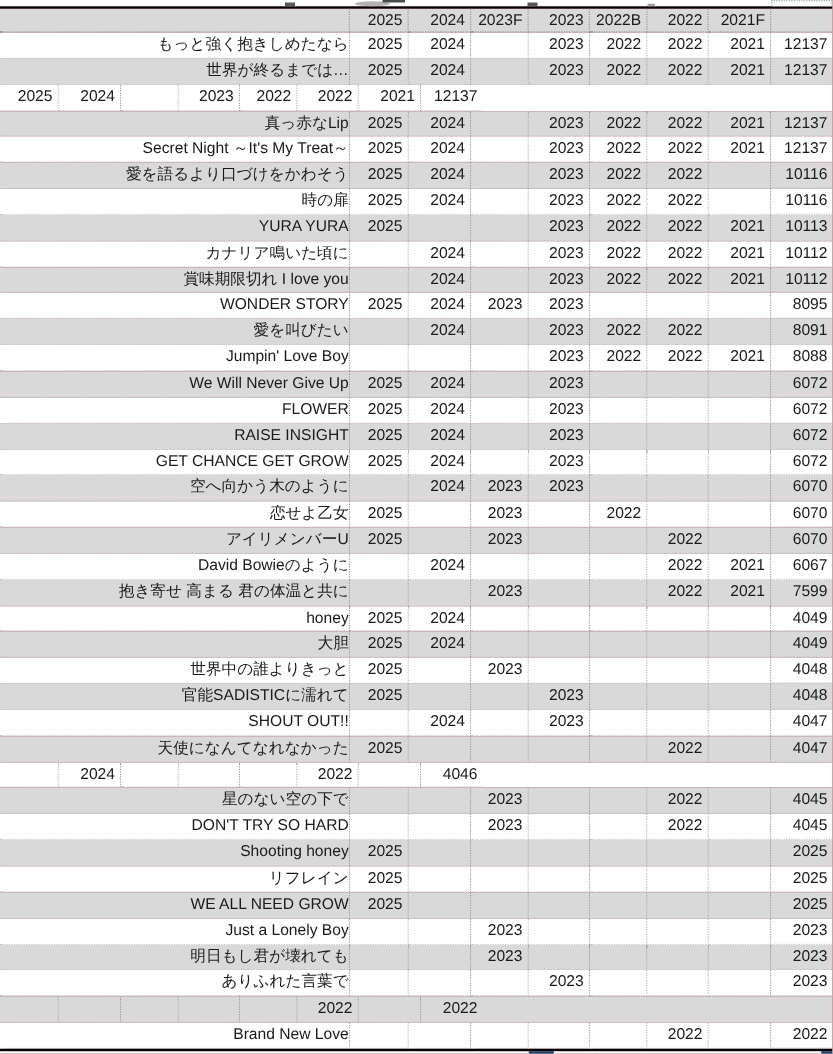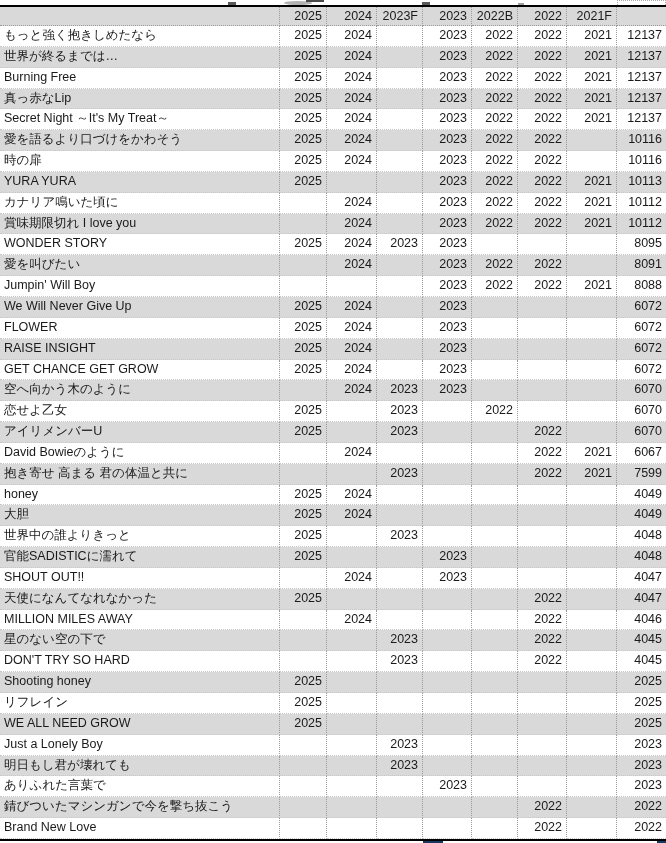--- a/index.html
+++ b/index.html
@@ -30,21 +30,21 @@
   .row.header{height:19px;background:var(--stripe)}
 
   .cell{
     flex:0 0 auto;height:100%;
     border-right:1px dotted var(--grid-v);
     border-bottom:1px dotted var(--grid-h);
     font-size:12.5px;line-height:19.5px;
     white-space:nowrap;overflow:hidden;
   }
   .row.header .cell{border-bottom:1px dotted var(--grid-v);line-height:18px}
-  .c-name{width:280px;text-align:left;padding-left:4px}
+  .c-name{width:280px;text-align:right;padding-left:4px}
   .c-y1{width:47px}.c-y2{width:50px}.c-y3{width:46px}.c-y4{width:49px}
   .c-y5{width:46px}.c-y6{width:49px}.c-y7{width:50px}
   .c-num{width:49px;border-right:none}
   .num{text-align:right;padding-right:4px}
 
   .bottom-strip{position:relative;width:666px;height:3px;background:#fff}
   .n1{left:423px;top:0;width:20px;height:3px;background:var(--navy)}
   .n2{left:657px;top:0;width:9px;height:3px;background:var(--navy)}
 </style>
 </head>
@@ -95,21 +95,20 @@
       <div class="cell c-y2 num">2024</div>
       <div class="cell c-y3 num"></div>
       <div class="cell c-y4 num">2023</div>
       <div class="cell c-y5 num">2022</div>
       <div class="cell c-y6 num">2022</div>
       <div class="cell c-y7 num">2021</div>
       <div class="cell c-num num">12137</div>
     </div>
 
     <div class="row">
-      <div class="cell c-name">Burning Free</div>
       <div class="cell c-y1 num">2025</div>
       <div class="cell c-y2 num">2024</div>
       <div class="cell c-y3 num"></div>
       <div class="cell c-y4 num">2023</div>
       <div class="cell c-y5 num">2022</div>
       <div class="cell c-y6 num">2022</div>
       <div class="cell c-y7 num">2021</div>
       <div class="cell c-num num">12137</div>
     </div>
 
@@ -215,21 +214,21 @@
       <div class="cell c-y2 num">2024</div>
       <div class="cell c-y3 num"></div>
       <div class="cell c-y4 num">2023</div>
       <div class="cell c-y5 num">2022</div>
       <div class="cell c-y6 num">2022</div>
       <div class="cell c-y7 num"></div>
       <div class="cell c-num num">8091</div>
     </div>
 
     <div class="row">
-      <div class="cell c-name">Jumpin' Will Boy</div>
+      <div class="cell c-name">Jumpin' Love Boy</div>
       <div class="cell c-y1 num"></div>
       <div class="cell c-y2 num"></div>
       <div class="cell c-y3 num"></div>
       <div class="cell c-y4 num">2023</div>
       <div class="cell c-y5 num">2022</div>
       <div class="cell c-y6 num">2022</div>
       <div class="cell c-y7 num">2021</div>
       <div class="cell c-num num">8088</div>
     </div>
 
@@ -407,21 +406,20 @@
       <div class="cell c-y2 num"></div>
       <div class="cell c-y3 num"></div>
       <div class="cell c-y4 num"></div>
       <div class="cell c-y5 num"></div>
       <div class="cell c-y6 num">2022</div>
       <div class="cell c-y7 num"></div>
       <div class="cell c-num num">4047</div>
     </div>
 
     <div class="row">
-      <div class="cell c-name">MILLION MILES AWAY</div>
       <div class="cell c-y1 num"></div>
       <div class="cell c-y2 num">2024</div>
       <div class="cell c-y3 num"></div>
       <div class="cell c-y4 num"></div>
       <div class="cell c-y5 num"></div>
       <div class="cell c-y6 num">2022</div>
       <div class="cell c-y7 num"></div>
       <div class="cell c-num num">4046</div>
     </div>
 
@@ -515,21 +513,20 @@
       <div class="cell c-y2 num"></div>
       <div class="cell c-y3 num"></div>
       <div class="cell c-y4 num">2023</div>
       <div class="cell c-y5 num"></div>
       <div class="cell c-y6 num"></div>
       <div class="cell c-y7 num"></div>
       <div class="cell c-num num">2023</div>
     </div>
 
     <div class="row alt">
-      <div class="cell c-name">錆びついたマシンガンで今を撃ち抜こう</div>
       <div class="cell c-y1 num"></div>
       <div class="cell c-y2 num"></div>
       <div class="cell c-y3 num"></div>
       <div class="cell c-y4 num"></div>
       <div class="cell c-y5 num"></div>
       <div class="cell c-y6 num">2022</div>
       <div class="cell c-y7 num"></div>
       <div class="cell c-num num">2022</div>
     </div>
 

